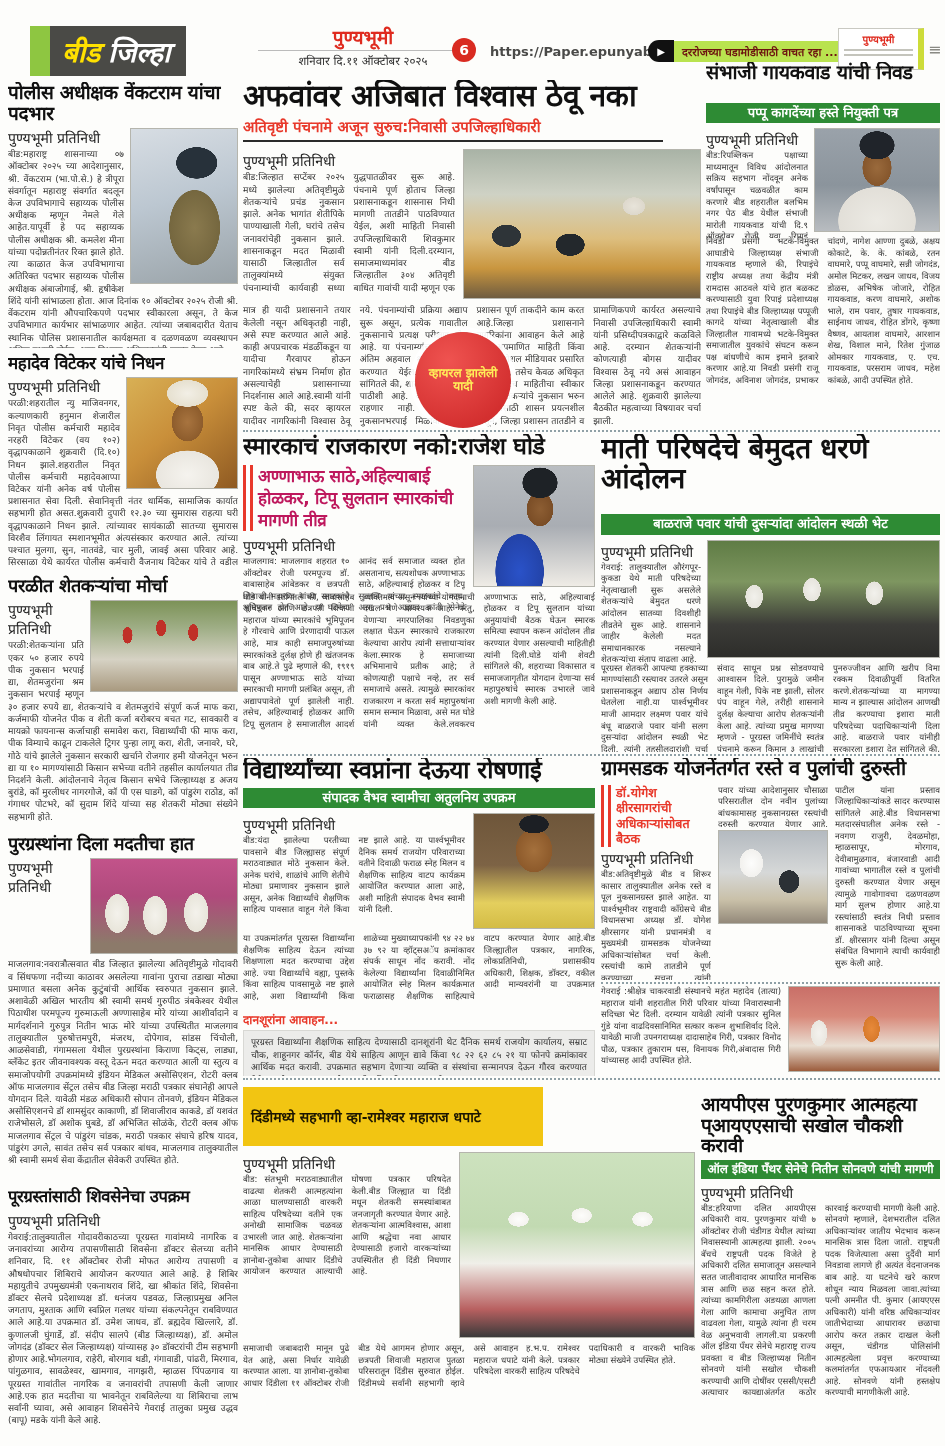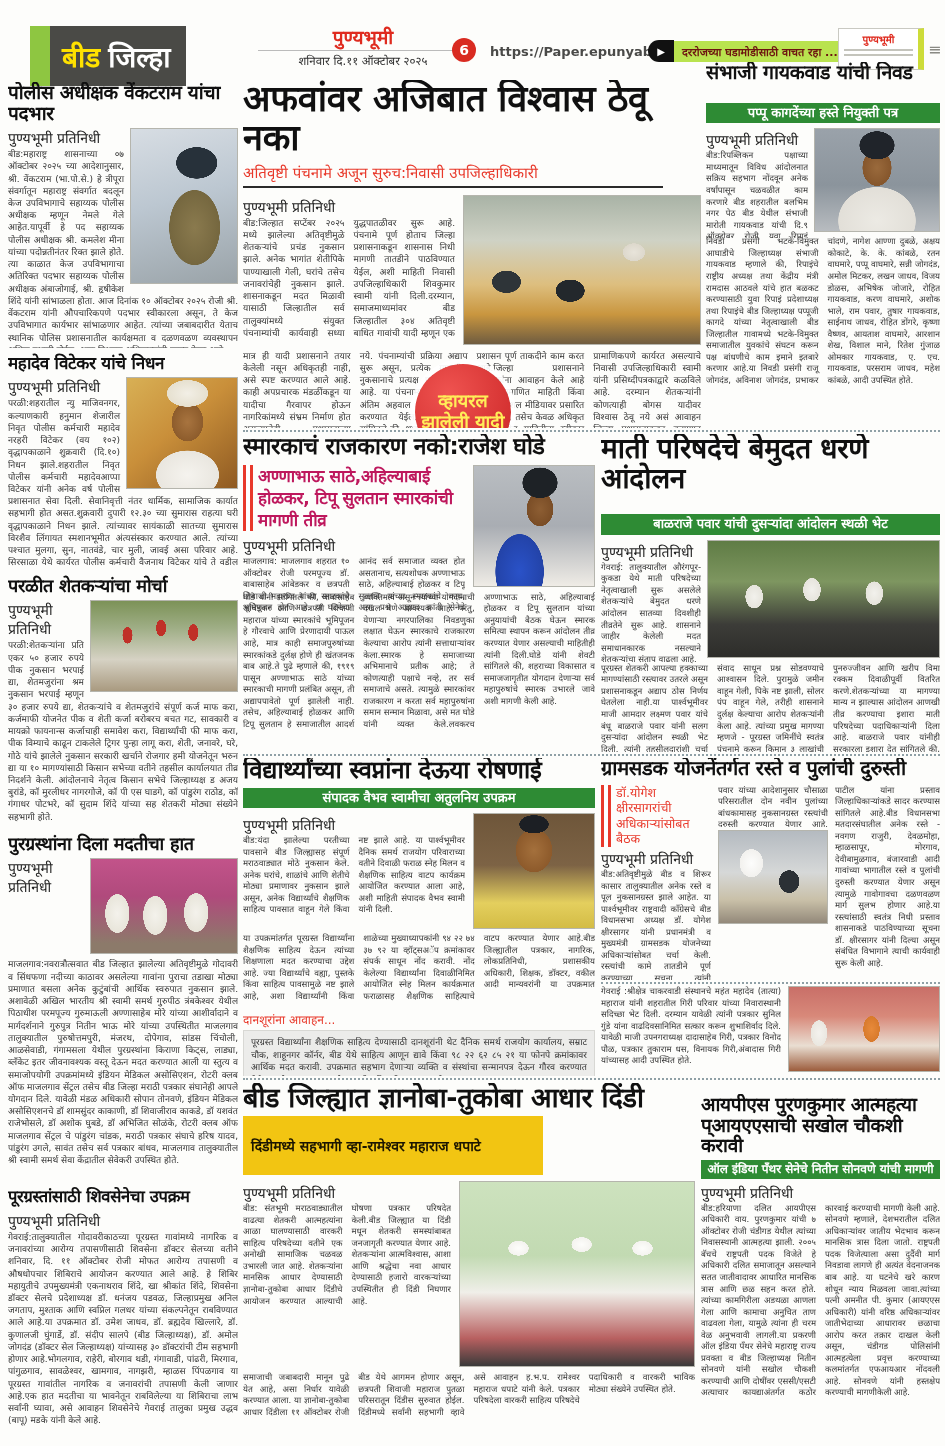--- a/index.html
+++ b/index.html
@@ -10,33 +10,33 @@
   .byline{font-size:14px;color:#222;margin:2px 0 1px 0;}
   .bt{font-size:9px;line-height:1.36;text-align:justify;color:#333;}
   .cols2{columns:2;column-gap:9px;}
   .cols3{columns:3;column-gap:9px;}
   .cols4{columns:4;column-gap:9px;}
   .photo{background:#c9c9c2;border:1px solid #b5b5ad;box-sizing:border-box;}
   .greenbar{background:#2e8b34;color:#fff;font-weight:bold;text-align:center;
             padding:3px 4px;font-size:13px;line-height:1.1;}
   .yellowbar{background:#f2c512;color:#1c1600;font-weight:bold;text-align:left;
              padding:20px 8px;font-size:14px;}
-  .redsub{color:#e8392b;font-weight:normal;}
+  .redsub{color:#e8392b;font-weight:bold;}
   .redbars{border-left:3px solid #e8392b;box-shadow:inset 4px 0 0 #fff,inset 7px 0 0 #e8392b;
            padding-left:12px;}
   .stamp{position:absolute;border-radius:50%;
          background:radial-gradient(circle at 35% 30%,#ef5350,#d32f2f 75%);
          color:#fff;font-weight:bold;display:flex;align-items:center;justify-content:center;
          text-align:center;box-shadow:0 0 0 5px rgba(255,255,255,.92);z-index:5;line-height:1.15;}
   .dotrule{position:absolute;border-top:2px dotted #8fa0a6;height:0;}
   .appealbox{background:#ececea;border:1px solid #d8d8d4;padding:5px 7px;font-size:9px;
              line-height:1.4;text-align:justify;color:#333;}
   
   .hdr{position:absolute;left:0;top:0;width:945px;height:78px;background:#fdfdfb;}
-  .tagwrap{position:absolute;left:30px;top:26px;display:flex;align-items:stretch;height:60px;}
+  .tagwrap{position:absolute;left:30px;top:26px;display:flex;align-items:stretch;height:50px;font-style:italic;}
   .taggreen{width:20px;background:#8ec641;}
   .tagbox{background:#4a4a46;color:#fff;font-size:28px;font-weight:bold;
           padding:4px 16px 4px 12px;display:flex;align-items:center;}
   .tagbox .y{color:#ffe100;margin-right:8px;}
   .masthead{color:#df2b1f;font-weight:800;font-size:19px;}
   .dateline{font-size:11.5px;color:#2d2d2d;border-top:1px solid #bbb;padding-top:2px;}
   .pgno{width:24px;height:24px;border-radius:50%;background:#d92b21;color:#fff;font-weight:bold;
         font-size:14px;display:flex;align-items:center;justify-content:center;}
   .urltxt{font-size:13px;font-weight:bold;color:#4a4a48;}
   .ticker{display:flex;align-items:center;height:22px;}
@@ -135,32 +135,32 @@
     <div style="height:272px;overflow:hidden;padding-top:6px;">
       <div class="hl" style="font-size:16.5px;">पूरग्रस्तांसाठी शिवसेनेचा उपक्रम</div>
       <div style="margin-top:5px;">
         <div class="byline">पुण्यभूमी प्रतिनिधी</div>
         <div class="bt">गेवराई:तालुक्यातील गोदावरीकाठच्या पूरग्रस्त गावांमध्ये नागरिक व जनावरांच्या आरोग्य तपासणीसाठी शिवसेना डॉक्टर सेलच्या वतीने शनिवार, दि. ११ ऑक्टोबर रोजी मोफत आरोग्य तपासणी व औषधोपचार शिबिराचे आयोजन करण्यात आले आहे. हे शिबिर महायुतीचे उपमुख्यमंत्री एकनाथराव शिंदे, खा श्रीकांत शिंदे, शिवसेना डॉक्टर सेलचे प्रदेशाध्यक्ष डॉ. धनंजय पडवळ, जिल्हाप्रमुख अनिल जगताप, मुश्ताक आणि स्वप्निल गलधर यांच्या संकल्पनेतून राबविण्यात आले आहे.या उपक्रमात डॉ. उमेश जाधव, डॉ. ब्रह्मदेव खिल्लारे, डॉ. कुणालजी घुंगार्डे, डॉ. संदीप सालपे (बीड जिल्हाध्यक्ष), डॉ. अमोल जोगदंड (डॉक्टर सेल जिल्हाध्यक्ष) यांच्यासह ३० डॉक्टरांची टीम सहभागी होणार आहे.भोगलगाव, राहेरी, बोरगाव थडी, गंगावाडी, पांढरी, मिरगाव, पांगुळगाव, सावळेश्वर, खामगाव, नागझरी, म्हाळस पिंपळगाव या पूरग्रस्त गावांतील नागरिक व जनावरांची तपासणी केली जाणार आहे.एक हात मदतीचा या भावनेतून राबविलेल्या या शिबिराचा लाभ सर्वांनी घ्यावा, असे आवाहन शिवसेनेचे गेवराई तालुका प्रमुख उद्धव (बापू) मडके यांनी केले आहे.</div>
       </div>
     </div>
   </div>
 
   <div class="sec" style="left:243px;top:80px;width:458px;height:348px;">
-    <div class="hl" style="font-size:36px;font-weight:800;">अफवांवर अजिबात विश्वास ठेवू नका</div>
+    <div class="hl" style="font-size:30px;font-weight:800;">अफवांवर अजिबात विश्वास ठेवू नका</div>
     <div class="redsub" style="font-size:15px;margin-top:4px;padding-bottom:4px;border-bottom:2px solid #2a2a2a;width:420px;">अतिवृष्टी पंचनामे अजून सुरुच:निवासी उपजिल्हाधिकारी</div>
     <div style="display:flex;gap:8px;margin-top:7px;height:150px;">
       <div style="width:212px;">
         <div class="byline">पुण्यभूमी प्रतिनिधी</div>
         <div class="bt cols2" style="height:134px;overflow:hidden;">बीड:जिल्हात सप्टेंबर २०२५ मध्ये झालेल्या अतिवृष्टीमुळे शेतकऱ्यांचे प्रचंड नुकसान झाले. अनेक भागांत शेतीपिके पाण्याखाली गेली, घरांचे तसेच जनावरांचेही नुकसान झाले. शासनाकडून मदत मिळावी यासाठी जिल्हातील सर्व तालुक्यांमध्ये संयुक्त पंचनाम्यांची कार्यवाही सध्या युद्धपातळीवर सुरू आहे. पंचनामे पूर्ण होताच जिल्हा प्रशासनाकडून शासनास निधी मागणी तातडीने पाठविण्यात येईल, अशी माहिती निवासी उपजिल्हाधिकारी शिवकुमार स्वामी यांनी दिली.दरम्यान, समाजमाध्यमांवर बीड जिल्हातील ३०४ अतिवृष्टी बाधित गावांची यादी म्हणून एक सूची मोठ्या प्रमाणावर व्हायरल होत आहे.</div>
       </div>
       <div class="photo ph-meeting" style="flex:1;"></div>
     </div>
     <div style="position:relative;margin-top:5px;height:130px;">
       <div class="bt cols4" style="height:130px;overflow:hidden;">मात्र ही यादी प्रशासनाने तयार केलेली नसून अधिकृतही नाही, असे स्पष्ट करण्यात आले आहे. काही अपप्रचारक मंडळींकडून या यादीचा गैरवापर होऊन नागरिकांमध्ये संभ्रम निर्माण होत असल्याचेही प्रशासनाच्या निदर्शनास आले आहे.स्वामी यांनी स्पष्ट केले की, सदर व्हायरल यादीवर नागरिकांनी विश्वास ठेवू नये. पंचनाम्यांची प्रक्रिया अद्याप सुरू असून, प्रत्येक गावातील नुकसानाचे प्रत्यक्ष परीक्षण होत आहे. या पंचनाम्यांच्या आधारेच अंतिम अहवाल शासनास सादर करण्यात येईल. त्यांनी पुढे सांगितले की, शासन शेतकऱ्यांच्या पाठीशी आहे. कोणीही वंचित राहणार नाही. योग्य ती नुकसानभरपाई मिळावी म्हणून प्रशासन पूर्ण ताकदीने काम करत आहे.जिल्हा प्रशासनाने नागरिकांना आवाहन केले आहे की, अप्रमाणित माहिती किंवा अफवा सोशल मीडियावर प्रसारित करू नयेत, तसेच केवळ अधिकृत माध्यमांद्वारेच माहितीचा स्वीकार करावा.शेतकऱ्यांचे नुकसान भरुन काढण्यासाठी शासन प्रयत्नशील असून, जिल्हा प्रशासन तातडीने व प्रामाणिकपणे कार्यरत असल्याचे निवासी उपजिल्हाधिकारी स्वामी यांनी प्रसिध्दीपत्रकाद्वारे कळविले आहे. दरम्यान शेतकऱ्यांनी कोणत्याही बोगस यादीवर विश्वास ठेवू नये असं आवाहन जिल्हा प्रशासनाकडून करण्यात आलेले आहे. शुक्रवारी झालेल्या बैठकीत महत्वाच्या विषयावर चर्चा झाली.</div>
-      <div class="stamp" style="left:172px;top:14px;width:84px;height:84px;font-size:18px;color:#ffee58;padding:6px;">व्हायरल झालेली यादी</div>
+      <div class="stamp" style="left:172px;top:28px;width:84px;height:84px;font-size:12px;color:#ffee58;padding:6px;">व्हायरल झालेली यादी</div>
     </div>
   </div>
 
   <div class="sec" style="left:706px;top:62px;width:234px;height:366px;">
     <div class="hl" style="font-size:19.5px;">संभाजी गायकवाड यांची निवड</div>
     <div class="greenbar" style="margin-top:20px;">पप्पू कागदेंच्या हस्ते नियुक्ती पत्र</div>
     <div style="display:flex;gap:6px;margin-top:5px;height:104px;">
       <div style="width:102px;">
         <div class="byline">पुण्यभूमी प्रतिनिधी</div>
         <div class="bt" style="font-size:8.5px;height:88px;overflow:hidden;">बीड:रिपब्लिकन पक्षाच्या माध्यमातून विविध आंदोलनात सक्रिय सहभाग नोंदवून अनेक वर्षांपासून चळवळीत काम करणारे बीड शहरातील बलभिम नगर पेठ बीड येथील संभाजी मारोती गायकवाड यांची दि.९ ऑक्टोबर रोजी युवा रिपाइं प्रदेशाध्यक्ष पप्पू कागदे यांच्या प्रमुख उपस्थितीत भटके-विमुक्त आघाडीच्या बीड जिल्हाध्यक्षपदी निवड करण्यात आली.</div>
@@ -236,21 +236,20 @@
   <div class="sec" style="left:601px;top:986px;width:339px;height:90px;">
     <div style="display:flex;gap:7px;height:86px;">
       <div class="bt" style="flex:1;font-size:8.5px;overflow:hidden;">गेवराई :श्रीक्षेत्र चाकरवाडी संस्थानचे महंत महादेव (तात्या) महाराज यांनी शहरातील गिरी परिवार यांच्या निवारास्थानी सदिच्छा भेट दिली. दरम्यान यावेळी त्यांनी पत्रकार सुनिल गुंडे यांना वाढदिवसानिमित सत्कार करून शुभाशिर्वाद दिले. यावेळी माजी उपनगराध्यक्ष दादासाहेब गिरी, पत्रकार विनोद पौळ, पत्रकार तुकाराम धस, विनायक गिरी,अंबादास गिरी यांच्यासह आदी उपस्थित होते.</div>
       <div class="photo ph-gevrai" style="width:152px;height:86px;"></div>
     </div>
   </div>
 
   <div class="dotrule" style="left:243px;top:1078px;width:697px;"></div>
 
   <div class="sec" style="left:243px;top:1083px;width:452px;height:360px;">
-    <div class="hl" style="font-size:27px;">बीड जिल्ह्यात ज्ञानोबा-तुकोबा आधार दिंडी</div>
     <div class="yellowbar" style="margin-top:4px;width:300px;box-sizing:border-box;">दिंडीमध्ये सहभागी व्हा-रामेश्वर महाराज धपाटे</div>
     <div style="display:flex;gap:8px;margin-top:6px;height:186px;">
       <div style="width:208px;position:relative;">
         <div class="byline">पुण्यभूमी प्रतिनिधी</div>
         <div class="bt cols2" style="font-size:8.5px;height:168px;overflow:hidden;">बीड: संतभूमी मराठवाड्यातील वाढत्या शेतकरी आत्महत्यांना आळा घालण्यासाठी वारकरी साहित्य परिषदेच्या वतीने एक अनोखी सामाजिक चळवळ उभारली जात आहे. शेतकऱ्यांना मानसिक आधार देण्यासाठी ज्ञानोबा-तुकोबा आधार दिंडीचे आयोजन करण्यात आल्याची घोषणा पत्रकार परिषदेत केली.बीड जिल्ह्यात या दिंडी मधून शेतकरी समस्यांबाबत जनजागृती करण्यात येणार आहे. शेतकऱ्यांना आत्मविश्वास, आशा आणि श्रद्धेचा नवा आधार देण्यासाठी हजारो वारकऱ्यांच्या उपस्थितीत ही दिंडी निघणार आहे.</div>
       </div>
       <div class="photo ph-dindi" style="flex:1;"></div>
     </div>
     <div class="bt cols4" style="font-size:8.5px;margin-top:5px;height:96px;overflow:hidden;">समाजाची जबाबदारी मानून पुढे येत आहे, असा निर्धार यावेळी करण्यात आला. या ज्ञानोबा-तुकोबा आधार दिंडीला ११ ऑक्टोबर रोजी बीड येथे आगमन होणार असून, छत्रपती शिवाजी महाराज पुतळा परिसरातून दिंडीस सुरुवात होईल. दिंडीमध्ये सर्वांनी सहभागी व्हावे असे आवाहन ह.भ.प. रामेश्वर महाराज धपाटे यांनी केले. पत्रकार परिषदेला वारकरी साहित्य परिषदेचे पदाधिकारी व वारकरी भाविक मोठ्या संख्येने उपस्थित होते.</div>
   </div>

